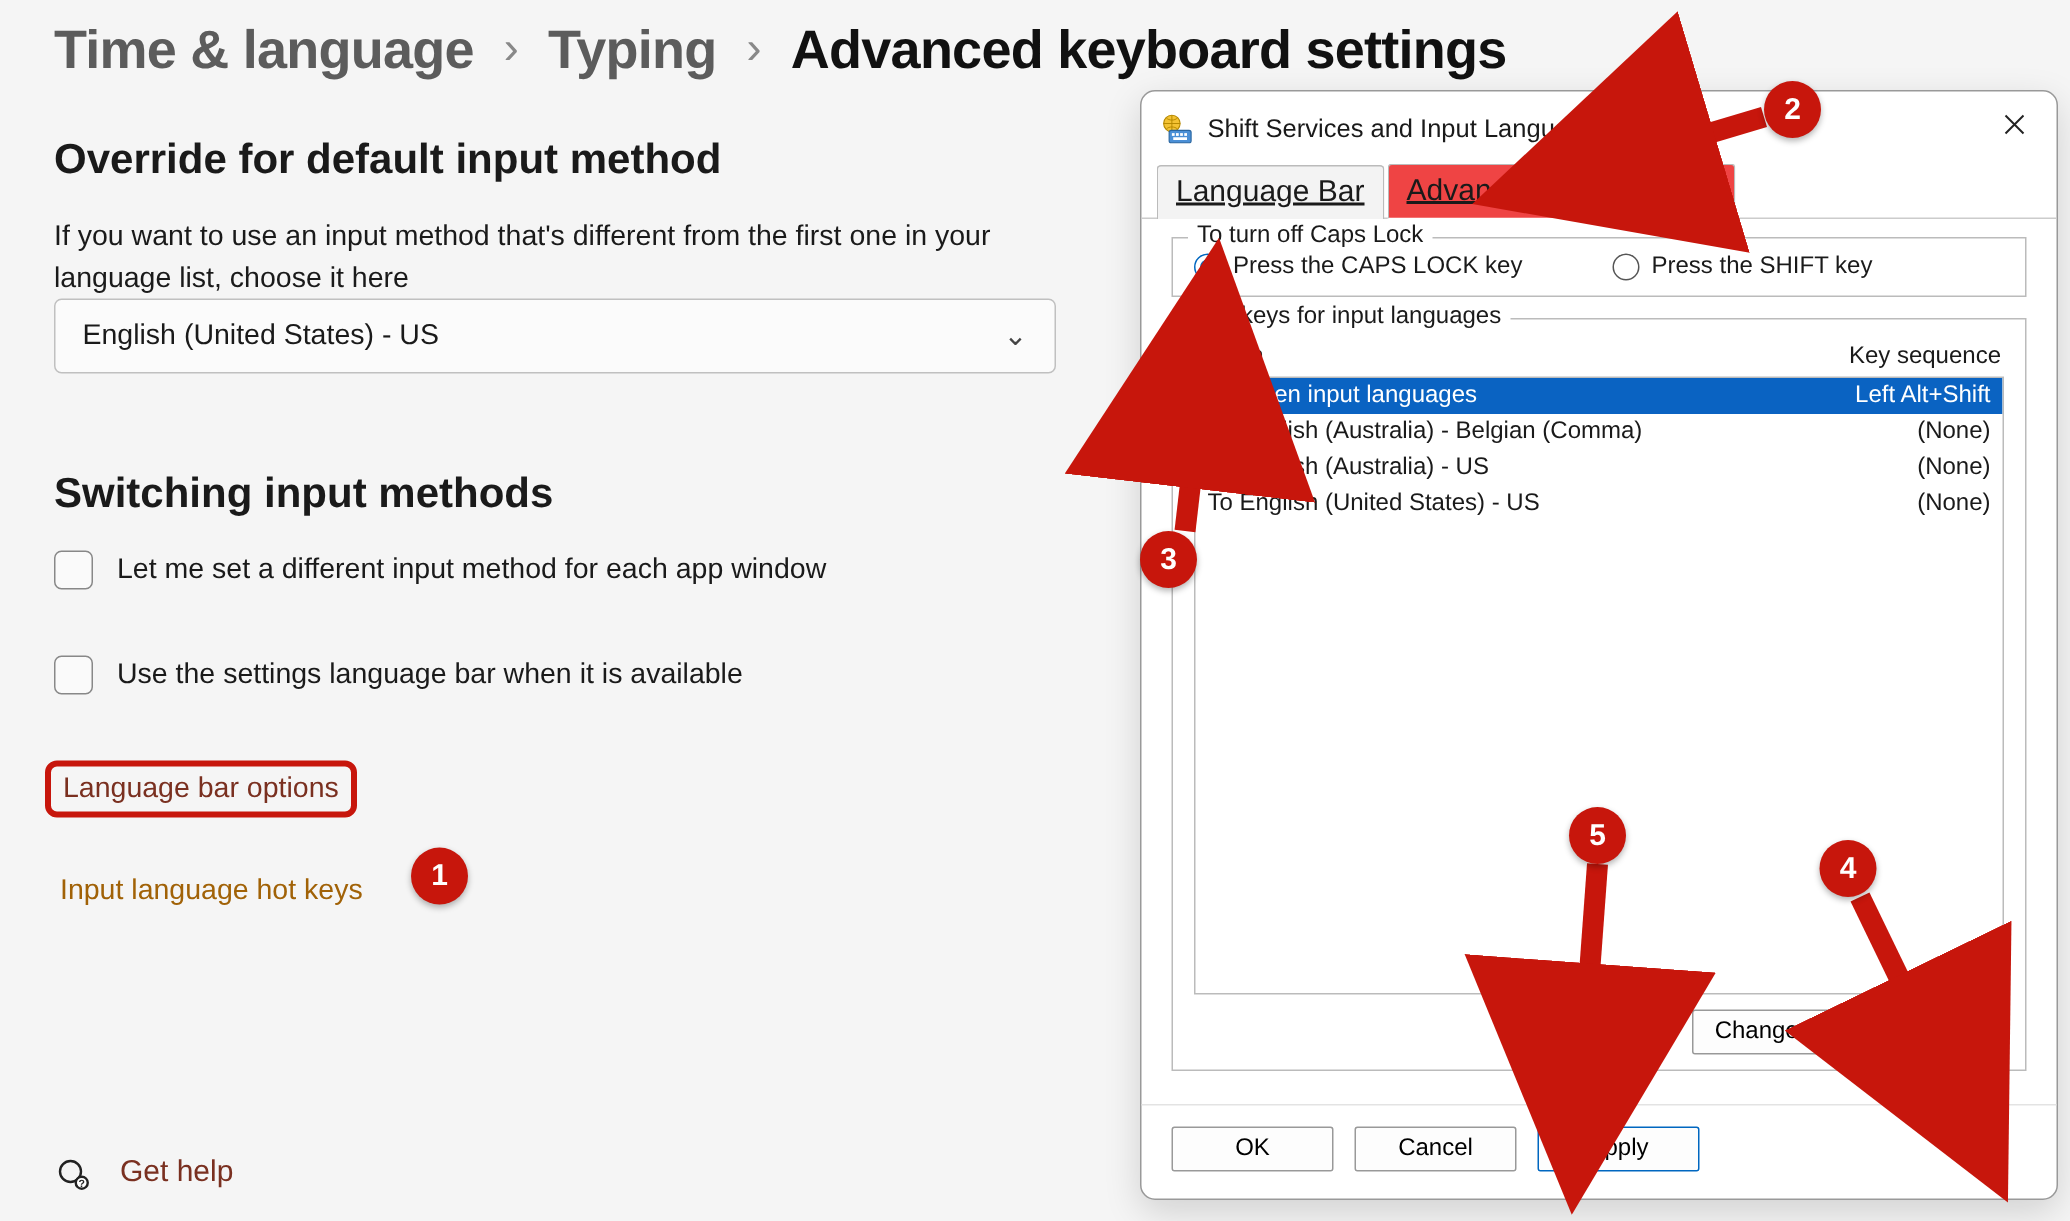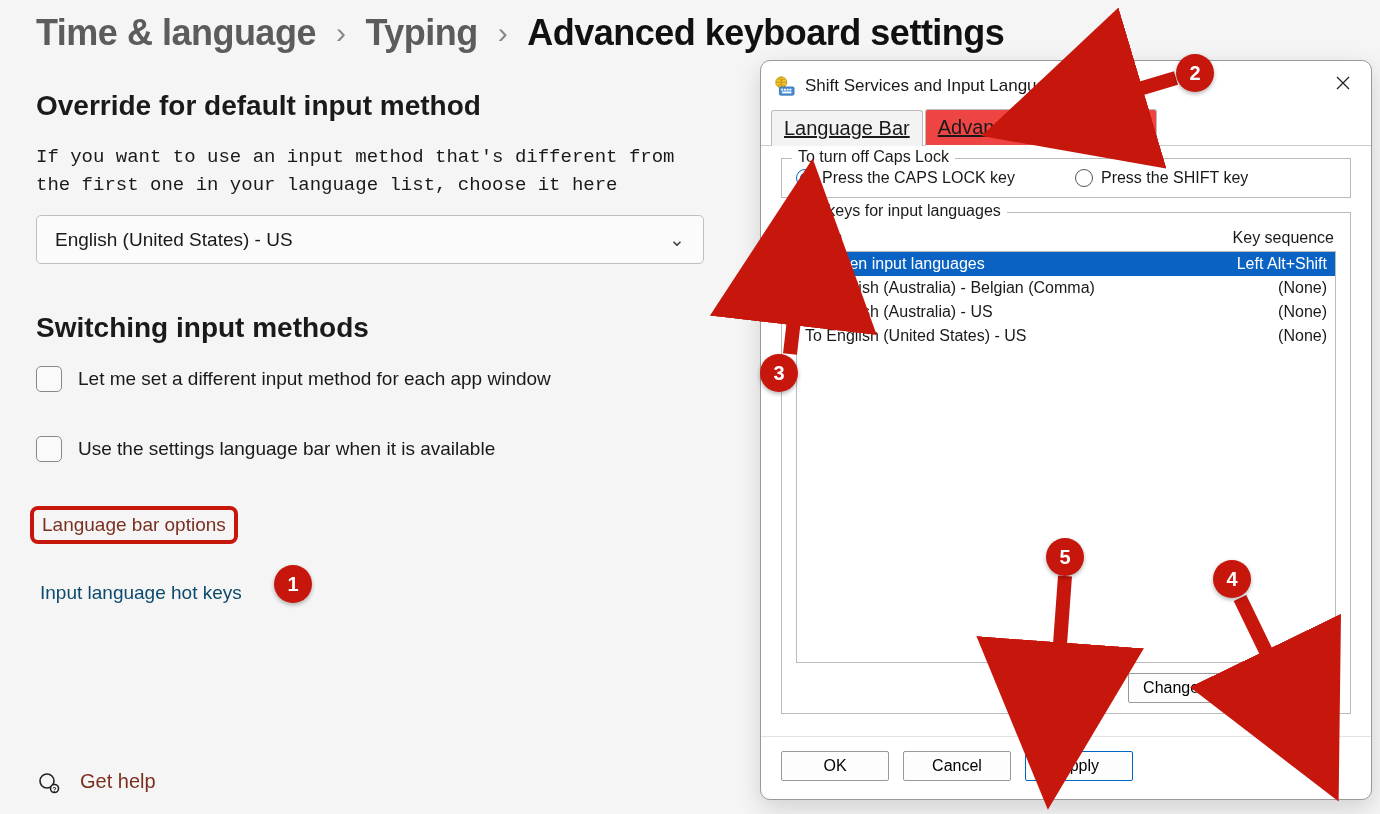--- a/index.html
+++ b/index.html
@@ -34,54 +34,52 @@
   .breadcrumb .current { color: #111; font-weight: 700; }
   .section-head {
     font-size: 28px;
     font-weight: 600;
     margin-bottom: 22px;
   }
   .section-desc {
     font-size: 19px;
     line-height: 1.45;
     max-width: 670px;
-    margin-bottom: 16px;
-    font-family: Liberation Mono, monospace;
   }
   .dropdown {
     border: 1px solid #c0c0c0;
     border-radius: 5px;
     background: #fbfbfb;
     display: flex;
     align-items: center;
     justify-content: space-between;
     padding: 12px 18px;
     width: 668px;
     font-size: 19px;
     cursor: pointer;
-    margin-bottom: 48px;
+    margin-bottom: 64px;
   }
   .dropdown .chevdown { color: #444; }
   .check-row {
     display: flex;
     align-items: center;
     gap: 16px;
     margin: 18px 0 44px 0;
   }
   .checkbox {
     width: 26px; height: 26px;
     border: 1.5px solid #888;
     border-radius: 5px;
     background: #fafafa;
   }
   .check-label { font-size: 19px; }
   .link-item {
     display: inline-block;
     font-size: 19px;
-    color: #0c4a6e;
+    color: #a16207;
     padding: 6px 10px;
     margin-left: -6px;
     cursor: pointer;
   }
   .link-item.red-boxed {
     border: 4px solid #c7160c;
     border-radius: 8px;
     color: #7a3020;
     padding: 4px 8px;
   }

